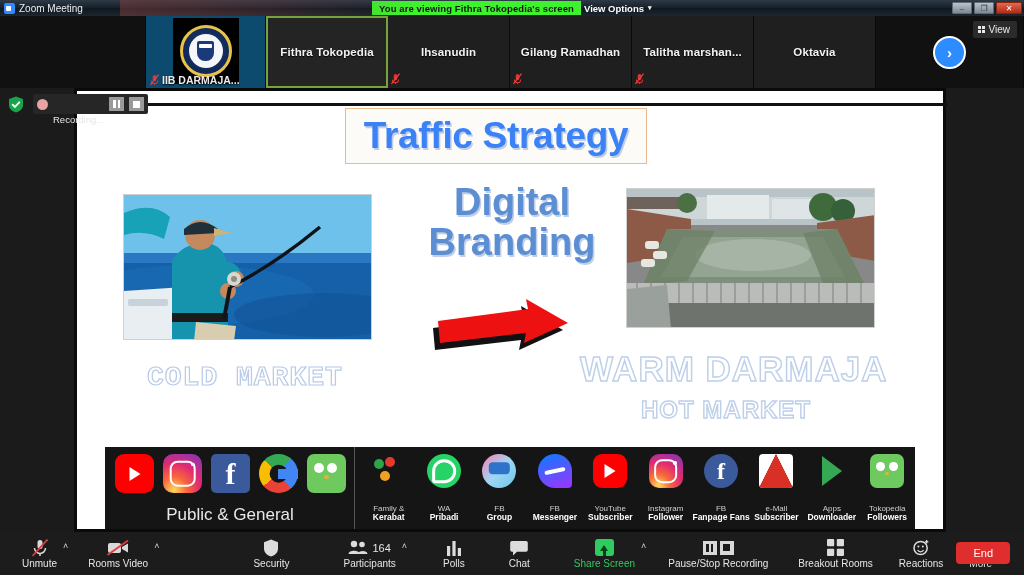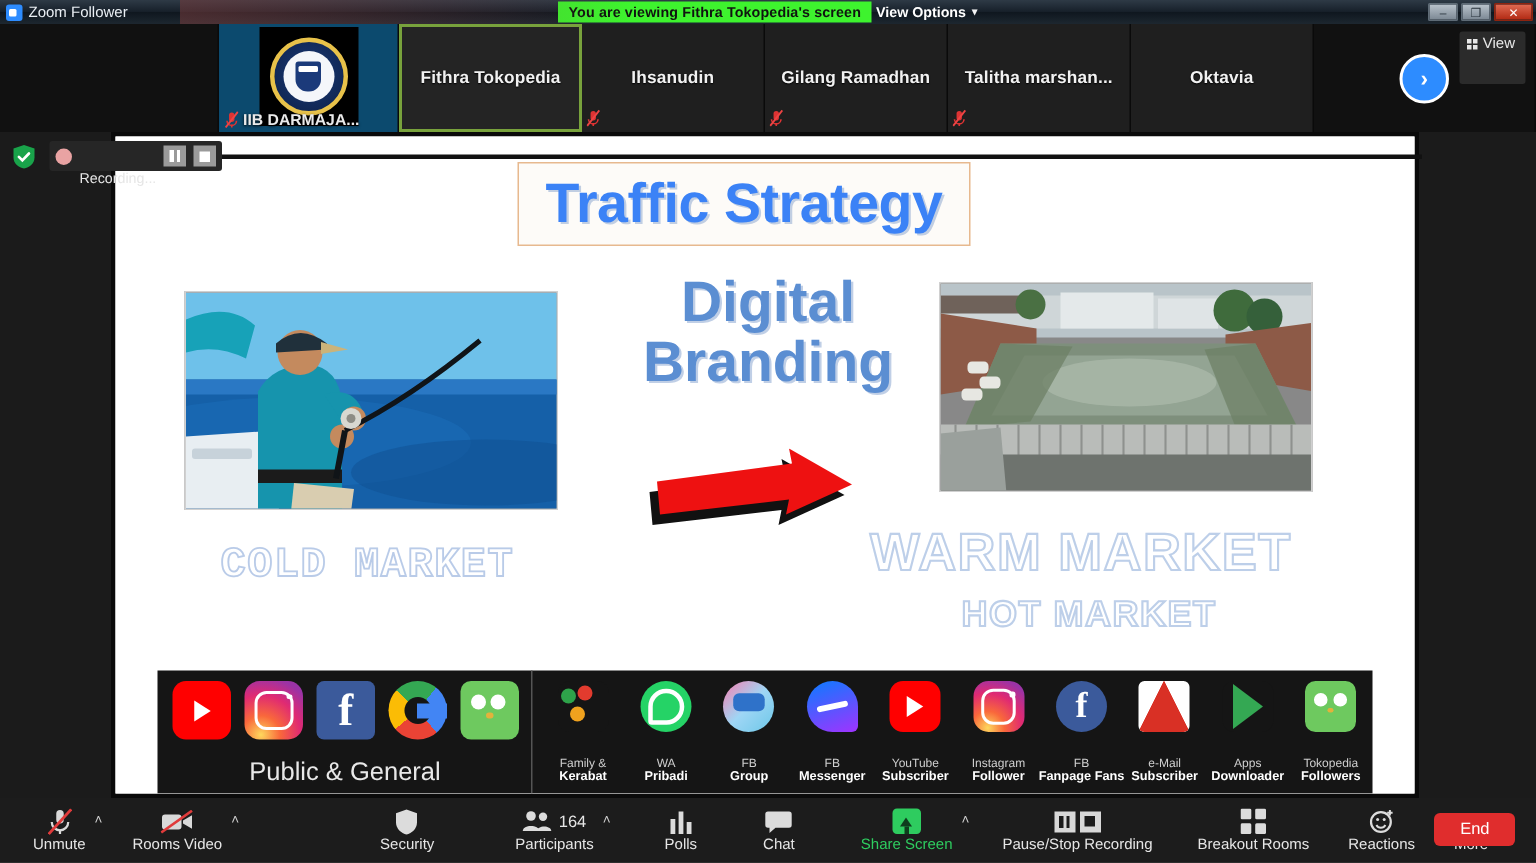--- a/index.html
+++ b/index.html
@@ -111,21 +111,21 @@
   }
   .next-btn {
     width: 33px; height: 33px; border-radius: 50%;
     background: #2d8cff; border: 2.5px solid #ffffff;
     display: flex; align-items: center; justify-content: center;
     color: #fff; font-size: 15px; font-weight: bold;
   }
   .view-btn {
     position: absolute; right: 6px; top: 5px;
     background: #2b2b2b; color: #e8e8e8; font-size: 10px;
-    padding: 3px 7px 21px 5px; border-radius: 2px;
+    padding: 3px 7px 3px 5px; border-radius: 2px;
     display: flex; align-items: center; gap: 4px; white-space: nowrap;
   }
   .grid-ico {
     display: inline-grid; grid-template-columns: 3px 3px; grid-template-rows: 3px 3px;
     gap: 1px;
   }
   .grid-ico i { background: #e8e8e8; display: block; }
 
   
   .sharearea {
@@ -319,21 +319,21 @@
   .rc-btn.s i { width: 7px; height: 7px; }
   .dots { letter-spacing: 2px; font-size: 13px; color: #dcdcdc; line-height: 1; }
 </style>
 </head>
 <body>
 
 <div id="app">
 
   <div class="titlebar">
     <span class="tb-icon"></span>
-    <span class="tb-title">Zoom Follower</span>
+    <span class="tb-title">Zoom Meeting</span>
     <div class="viewing-banner">You are viewing Fithra Tokopedia's screen</div>
     <div class="view-options">
       <span>View Options</span>
       <span class="vo-caret">▾</span>
     </div>
     <div class="win-btns">
       <div class="win-btn">–</div>
       <div class="win-btn">❐</div>
       <div class="win-btn close">✕</div>
     </div>
@@ -536,21 +536,21 @@
             <line x1="206" y1="94" x2="206" y2="116"></line>
               <line x1="220" y1="94" x2="220" y2="116"></line>
             <line x1="234" y1="94" x2="234" y2="116"></line>
           </g>
           <rect x="0" y="114" width="249" height="26" fill="#6e736e"></rect>
           <path d="M0 100 L40 96 L44 140 L0 140 Z" fill="#9aa09c"></path>
         </svg>
       </div>
 
       <div class="market-label cold-market">COLD MARKET</div>
-      <div class="market-label warm-market">WARM MARKET</div>
+      <div class="market-label warm-market">WARM DARMAJA</div>
       <div class="market-label hot-market">HOT MARKET</div>
 
       <div class="icon-bar">
 
         <div class="icon-group general">
           <span class="app-ico ic-youtube"></span>
           <span class="app-ico ic-instagram"></span>
           <span class="app-ico ic-facebook"></span>
           <span class="app-ico ic-google"></span>
           <span class="app-ico ic-tokopedia"></span>

